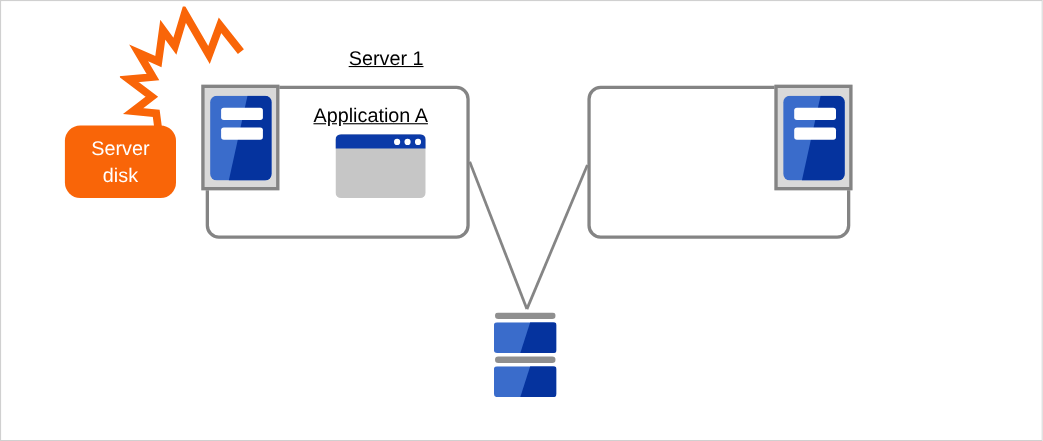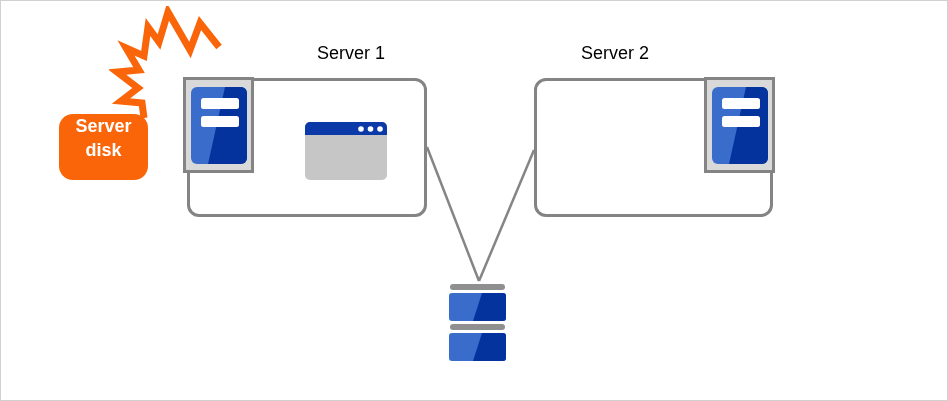--- a/index.html
+++ b/index.html
@@ -30,35 +30,36 @@
     align-items: center;
     justify-content: center;
   }
   .label {
     position: absolute;
     color: #000000;
     font-size: 18px;
     line-height: 22px;
     text-align: center;
     white-space: nowrap;
+    text-decoration: underline;
   }
   .badge {
     position: absolute;
     left: 58px; top: 113px;
-    width: 89px; height: 66px;
+    width: 101px; height: 66px;
     background: #f96508;
     border-radius: 14px;
     color: #ffffff;
     font-size: 18px;
     line-height: 24px;
     display: flex;
     flex-direction: column;
     align-items: center;
+    justify-content: center;
     text-align: center;
-    font-weight: bold;
   }
   .abs { position: absolute; }
 </style>
 </head>
 <body>
 
 <div class="canvas">
 
   <svg class="layer" width="948" height="401" viewBox="0 0 948 401">
     <line x1="426" y1="146" x2="478" y2="280" stroke="#858585" stroke-width="2.5"></line>
@@ -95,21 +96,21 @@
       <g clip-path="url(#sclip2)">
         <rect width="56" height="77" fill="#3A6CCB"></rect>
         <polygon points="34,0 56,0 56,77 17,77" fill="#05339E"></polygon>
       </g>
       <rect x="10" y="11" width="38" height="11" rx="2.5" fill="#ffffff"></rect>
       <rect x="10" y="29" width="38" height="11" rx="2.5" fill="#ffffff"></rect>
     </svg>
   </div>
 
   <div class="label" style="left:270px; top:41px; width:160px;">Server 1</div>
-  <div class="label" style="left:534px; top:41px; width:160px;">Server 2</div>
+  <div class="label" style="left:256px; top:93px; width:160px;">Application A</div>
 
   <svg class="abs" style="left:304px; top:121px;" width="82" height="58" viewBox="0 0 82 58">
     <rect x="0" y="0" width="82" height="58" rx="5" fill="#C6C6C6"></rect>
     <path d="M0 13 V5 a5 5 0 0 1 5 -5 H77 a5 5 0 0 1 5 5 V13 Z" fill="#0B3AA8"></path>
     <g>
       <circle cx="56" cy="7" r="2.8" fill="#ffffff"></circle>
       <circle cx="65.5" cy="7" r="2.8" fill="#ffffff"></circle>
       <circle cx="75" cy="7" r="2.8" fill="#ffffff"></circle>
     </g>
   </svg>

